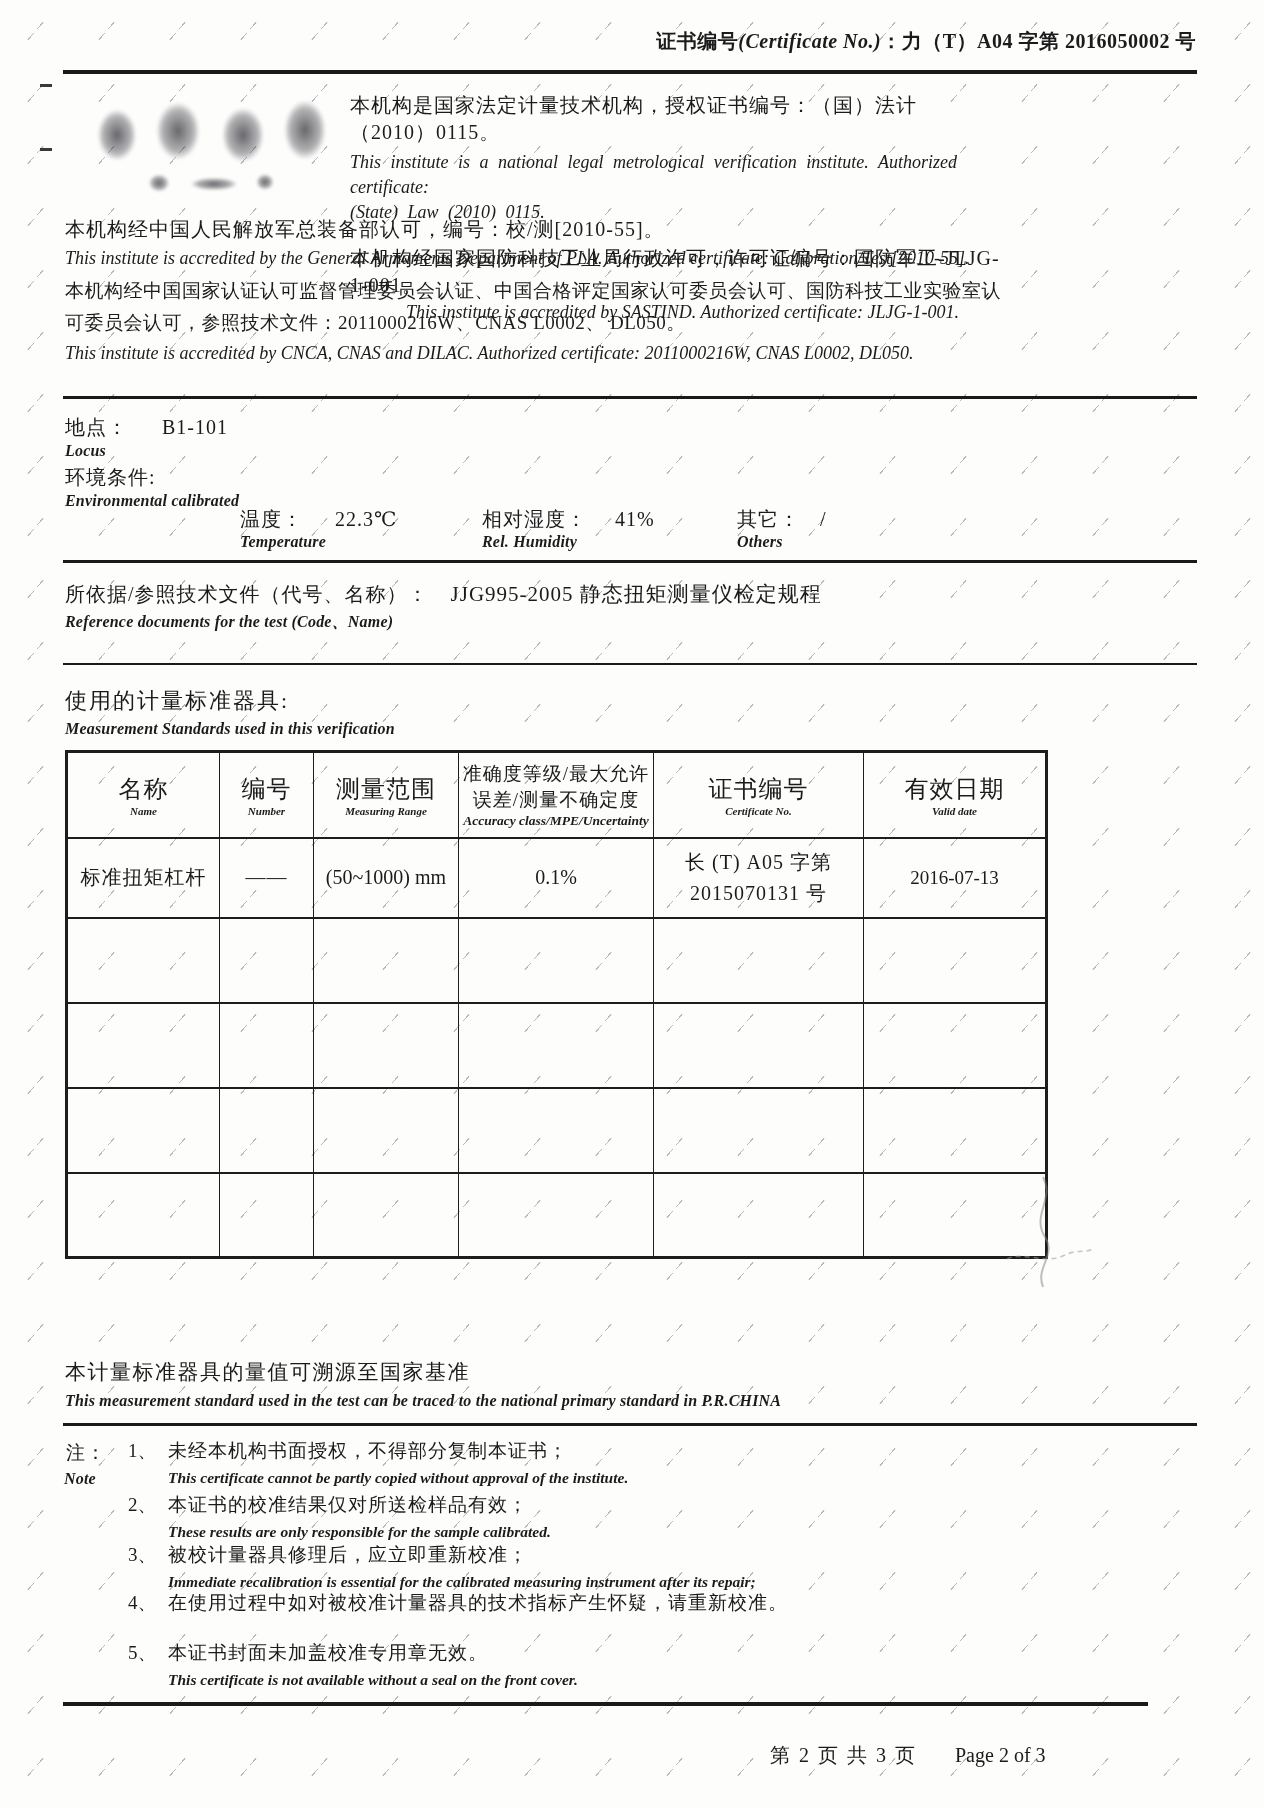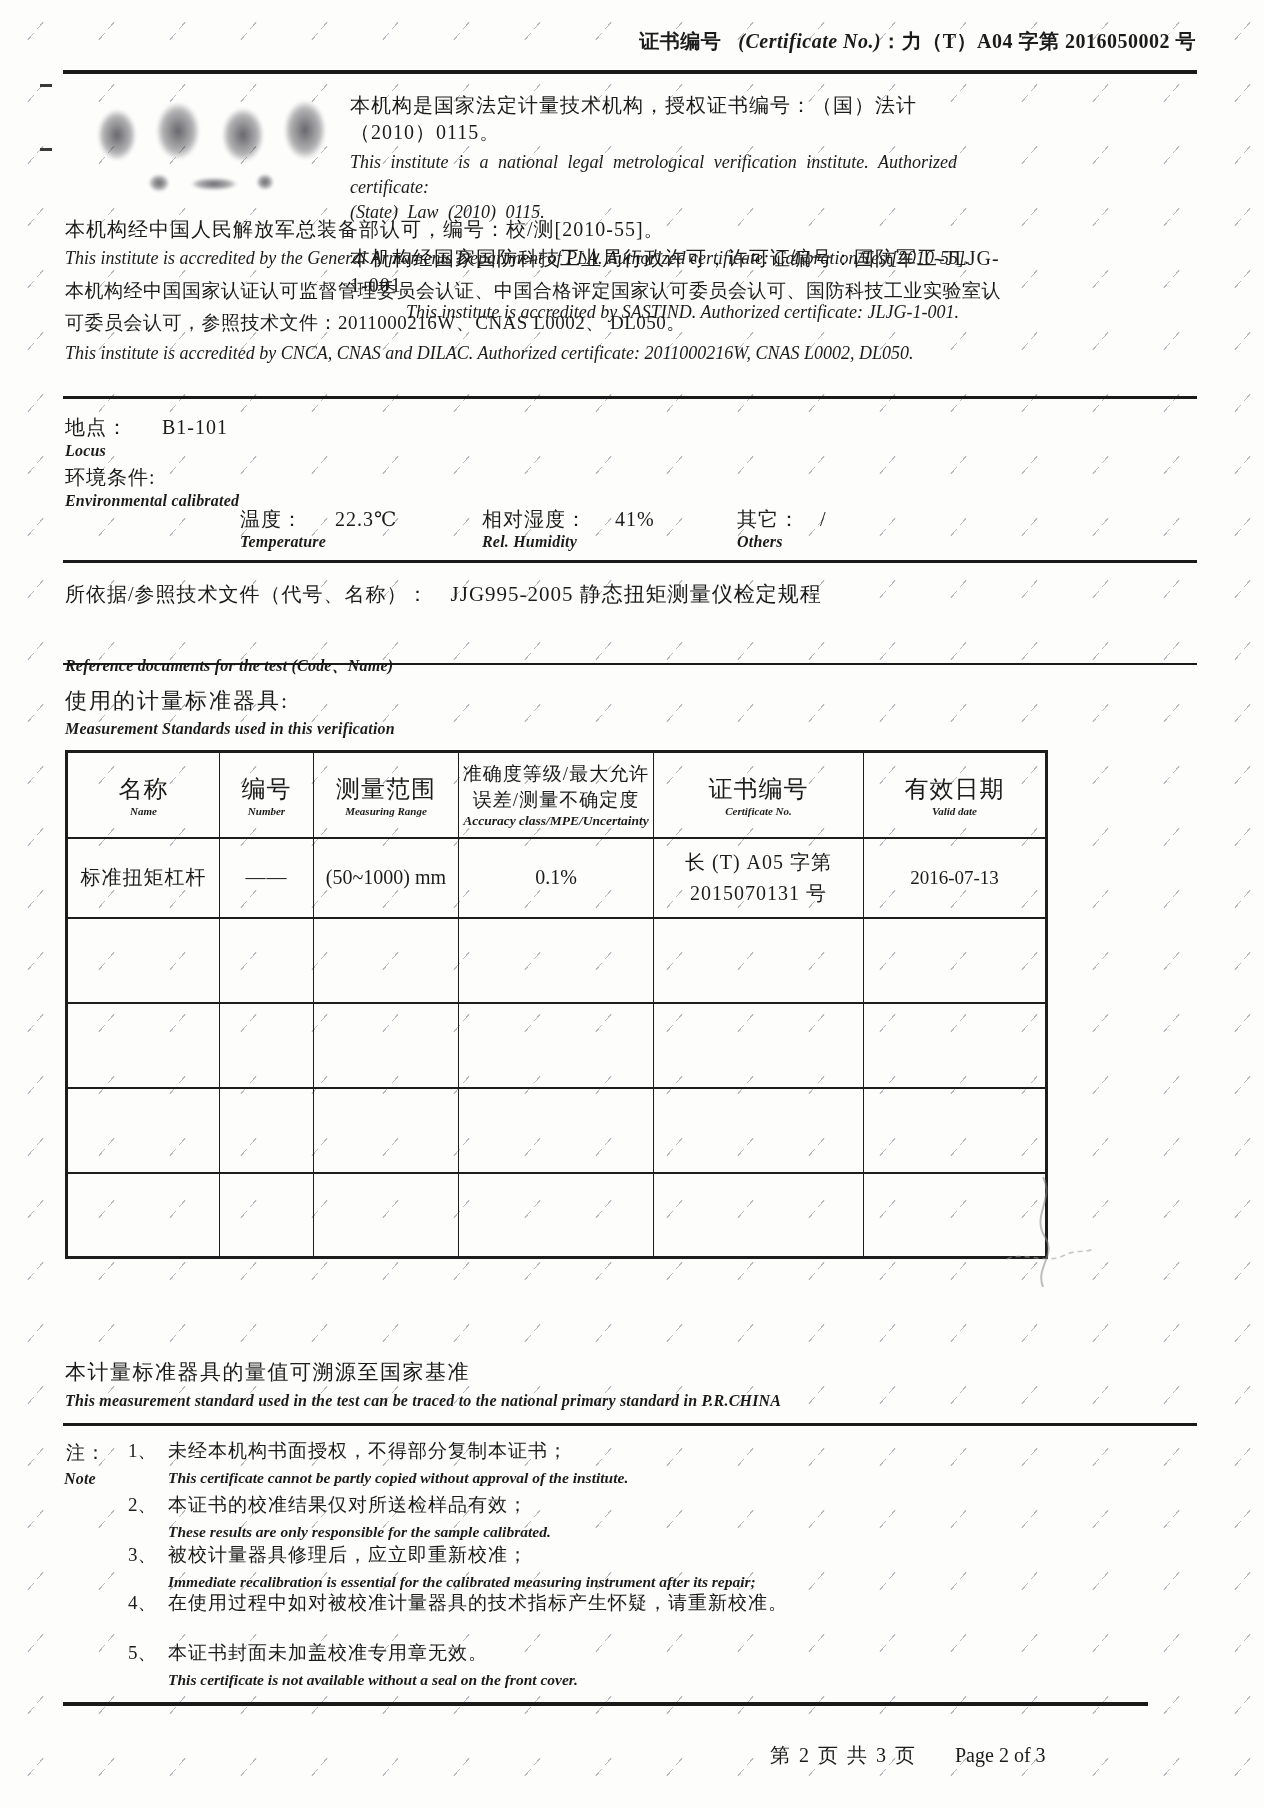--- a/index.html
+++ b/index.html
@@ -23,21 +23,21 @@
 
   .hr { position:absolute; background:#1a1a1a; }
 
   .cn   { font-size:20px; letter-spacing:1px; }
   .cn-s { font-size:19px; letter-spacing:0.5px; }
   .en-it  { font-style:italic; font-size:18px; }
   .lbl-en { font-style:italic; font-weight:bold; font-size:16px; letter-spacing:0.2px; }
   .pre { white-space:pre-line; }
 
   .hdr { font-size:20px; font-weight:bold; letter-spacing:0.5px; }
-  .hdr .enpart { font-style:italic; font-weight:bold;margin-left:17px; }
+  .hdr .enpart { font-style:italic; font-weight:bold; }
 
   
   .seal { filter:blur(1.6px); opacity:0.85; }
   .seal i { position:absolute; display:block; border-radius:45% 55% 50% 48%;
     background:radial-gradient(closest-side, rgba(58,58,64,0.9), rgba(58,58,64,0.45) 55%, rgba(58,58,64,0) 78%); }
 
   table.std { border-collapse:collapse; table-layout:fixed; width:982px; }
   table.std, table.std td, table.std th { border:1.6px solid #1d1d1d; }
   table.std { border-width:3px; }
   table.std td, table.std th { border-top-width:2.2px; border-bottom-width:2.2px;
@@ -125,21 +125,21 @@
       <span style="margin-left:14px;">/</span>
     </div>
     <div class="abs lbl-en" style="left:737px; top:533px;">Others</div>
 
     <div class="hr" style="top:560px; left:63px; width:1134px; height:3px;"></div>
 
     <div class="abs cn" style="left:65px; top:580px;">
       <span>所依据/参照技术文件（代号、名称）：</span>
       <span style="margin-left:16px; font-size:21px;">JJG995-2005 静态扭矩测量仪检定规程</span>
     </div>
-    <div class="abs lbl-en" style="left:65px; top:612px;margin-top:44px;">Reference documents for the test (Code、Name)</div>
+    <div class="abs lbl-en" style="left:65px; top:612px;">Reference documents for the test (Code、Name)</div>
 
     <div class="hr" style="top:663px; left:63px; width:1134px; height:2px;"></div>
 
     <div class="abs cn" style="left:65px; top:686px; font-size:22px; letter-spacing:2px;">使用的计量标准器具:</div>
     <div class="abs lbl-en" style="left:65px; top:720px;">Measurement Standards used in this verification</div>
 
     <table class="std abs" style="left:65px; top:750px;">
       <colgroup>
         <col style="width:153px">
           <col style="width:94px">

